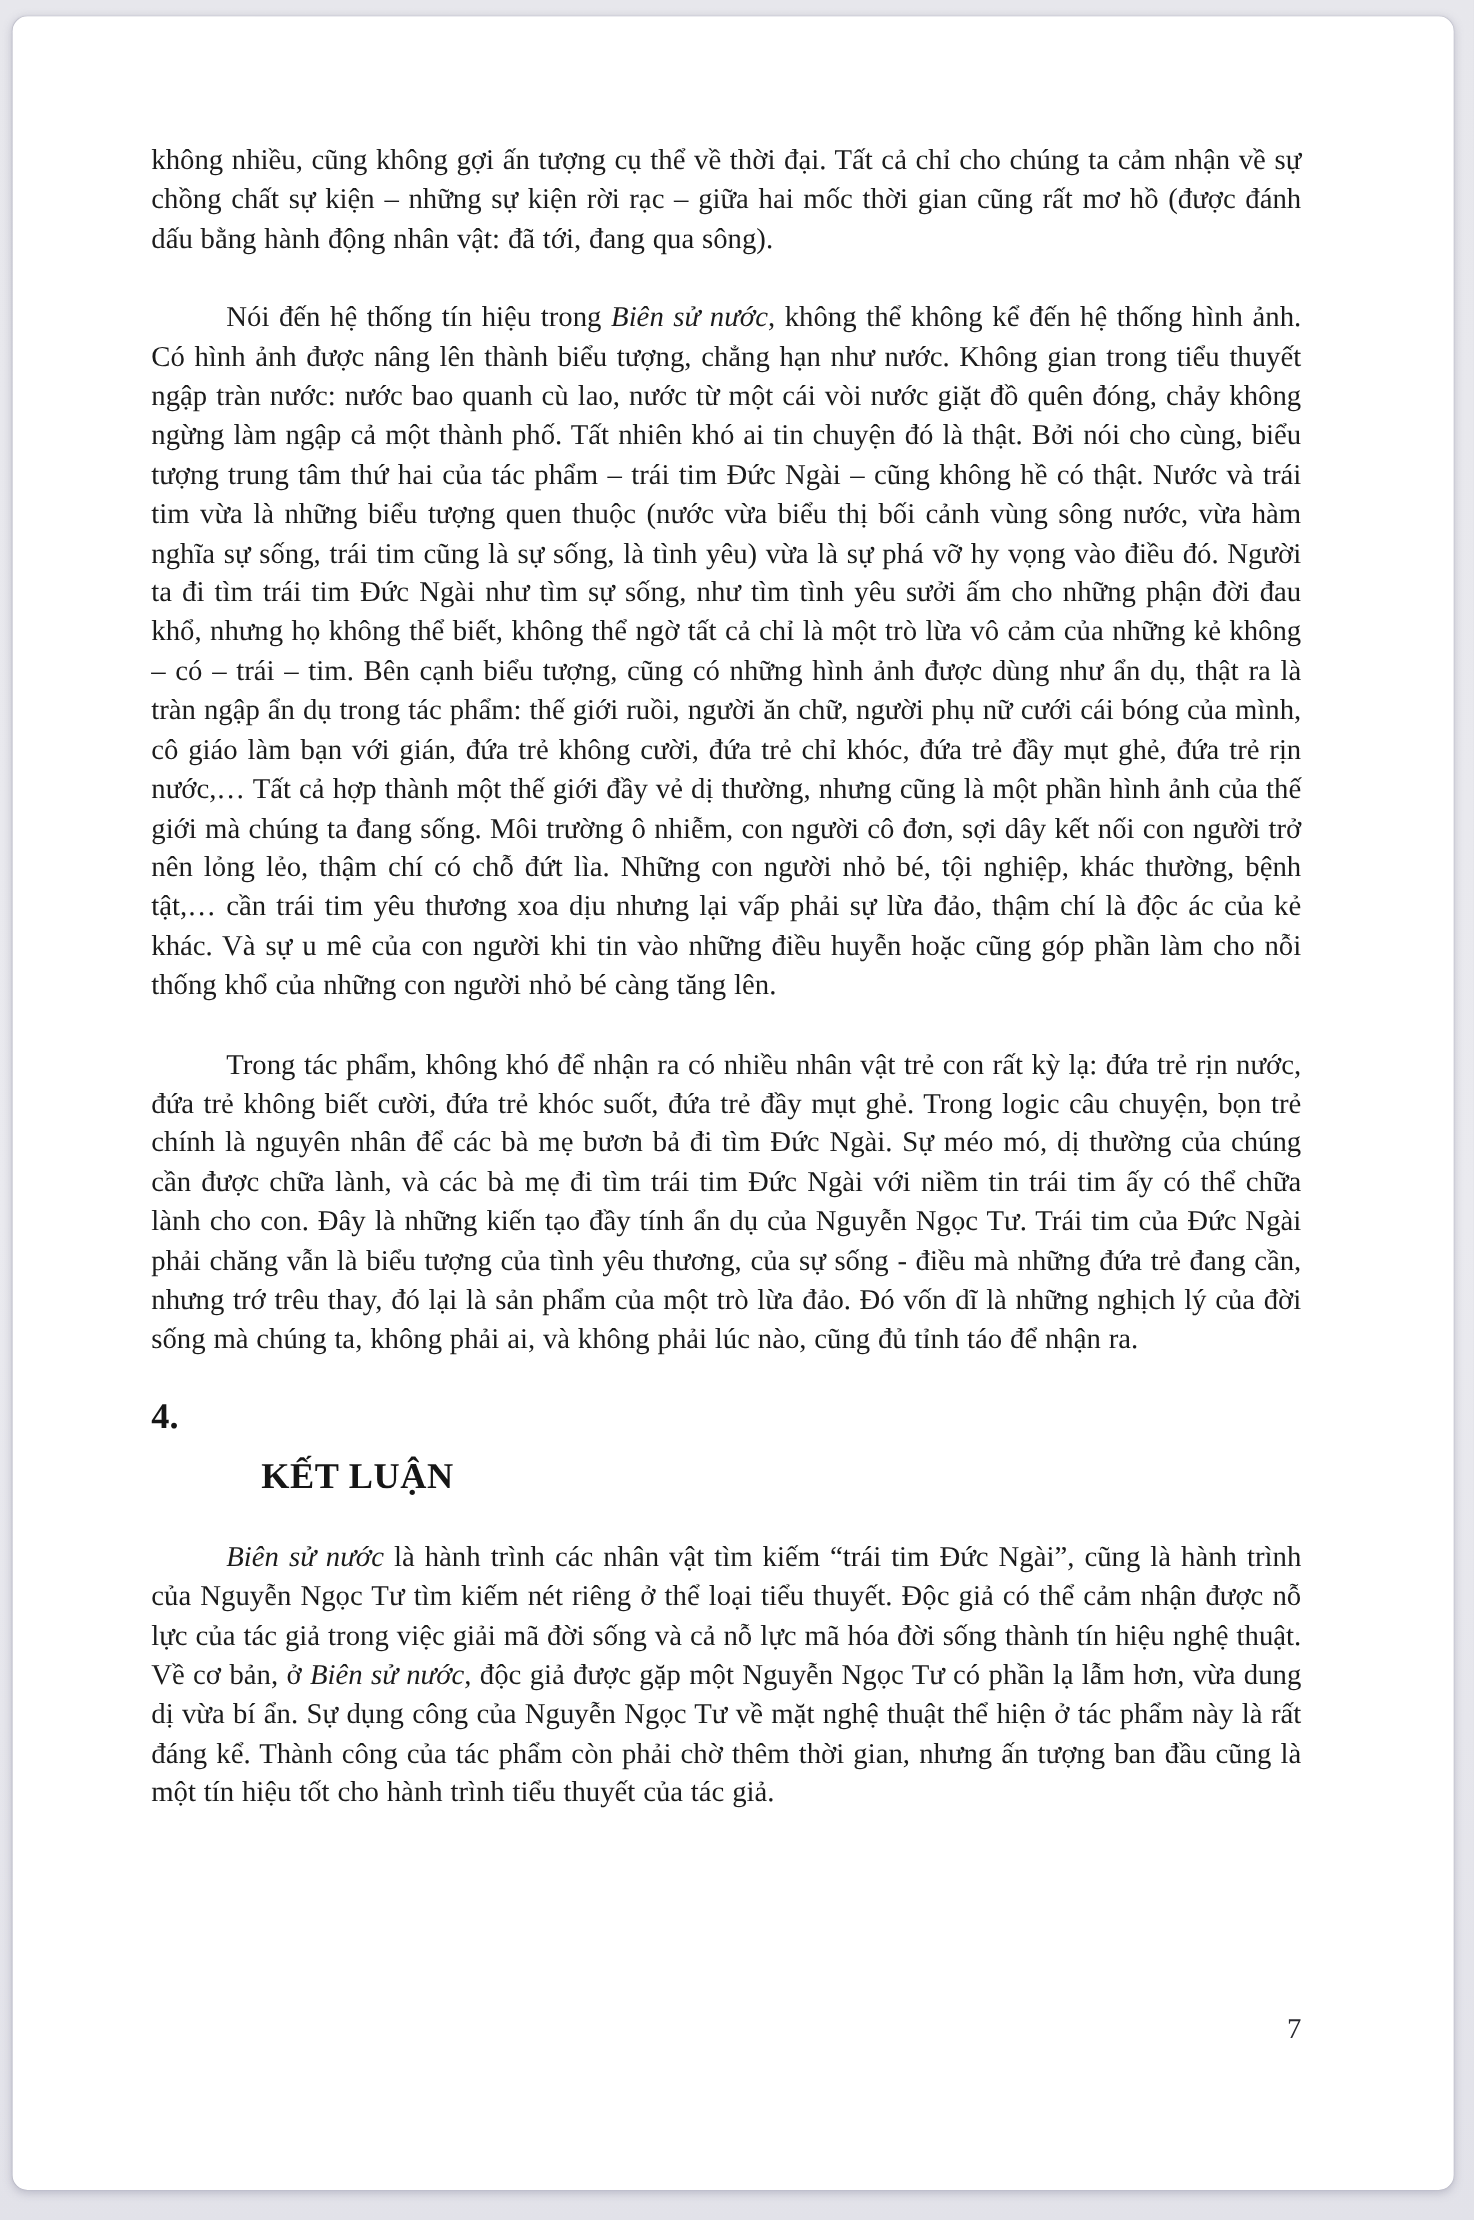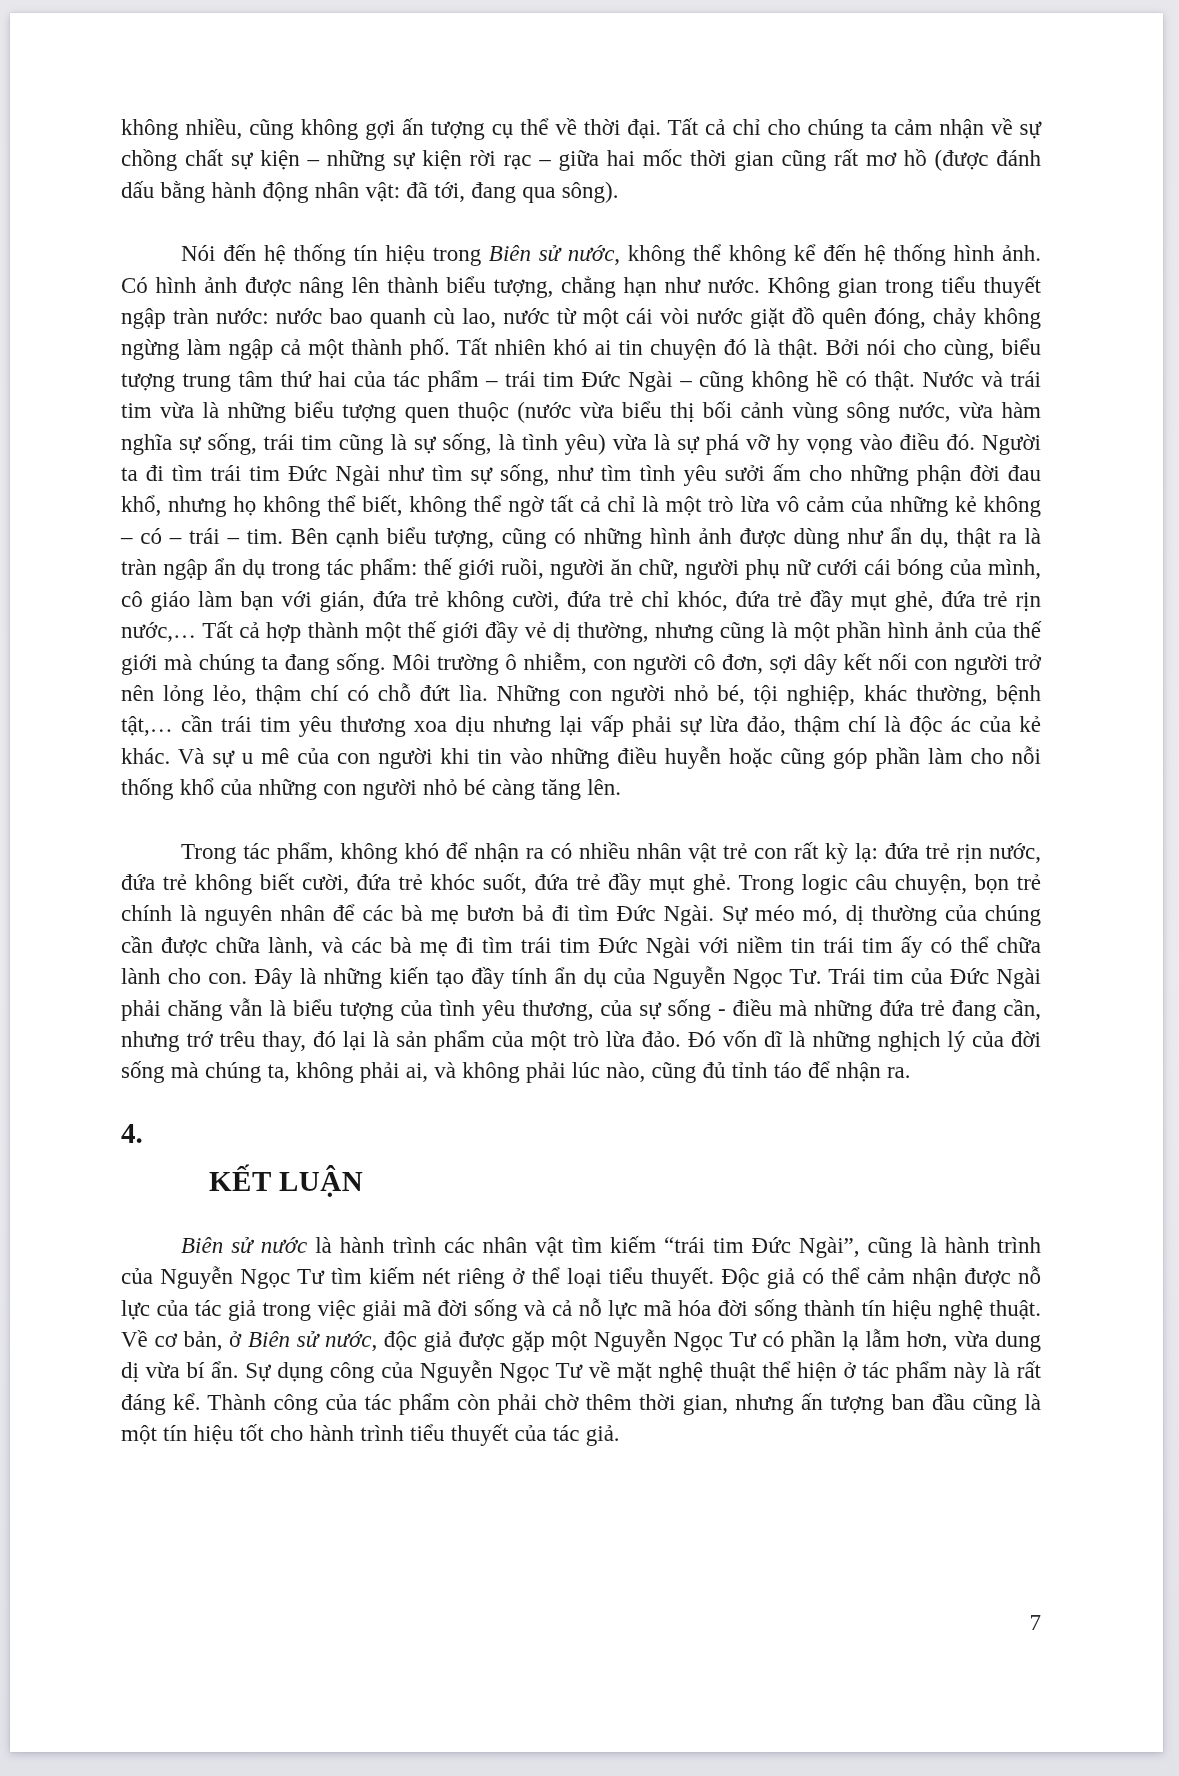--- a/index.html
+++ b/index.html
@@ -16,21 +16,21 @@
     overflow: hidden;
     font-family: "Liberation Serif", "DejaVu Serif", serif;
   }
   .sheet {
     position: absolute;
     left: 10px;
     top: 13px;
     right: 16px;
     bottom: 24px;
     background: #ffffff;
-    border-radius: 0;
+    border-radius: 12px;
     box-shadow: 0 2px 8px rgba(110, 110, 135, 0.35), 0 0 1px rgba(140,140,160,0.5);
   }
   .content {
     position: absolute;
     top: 99px;
     left: 111px;
     width: 920px;
     color: #1c1c1c;
     font-size: 23px;
     line-height: 31.4px;

